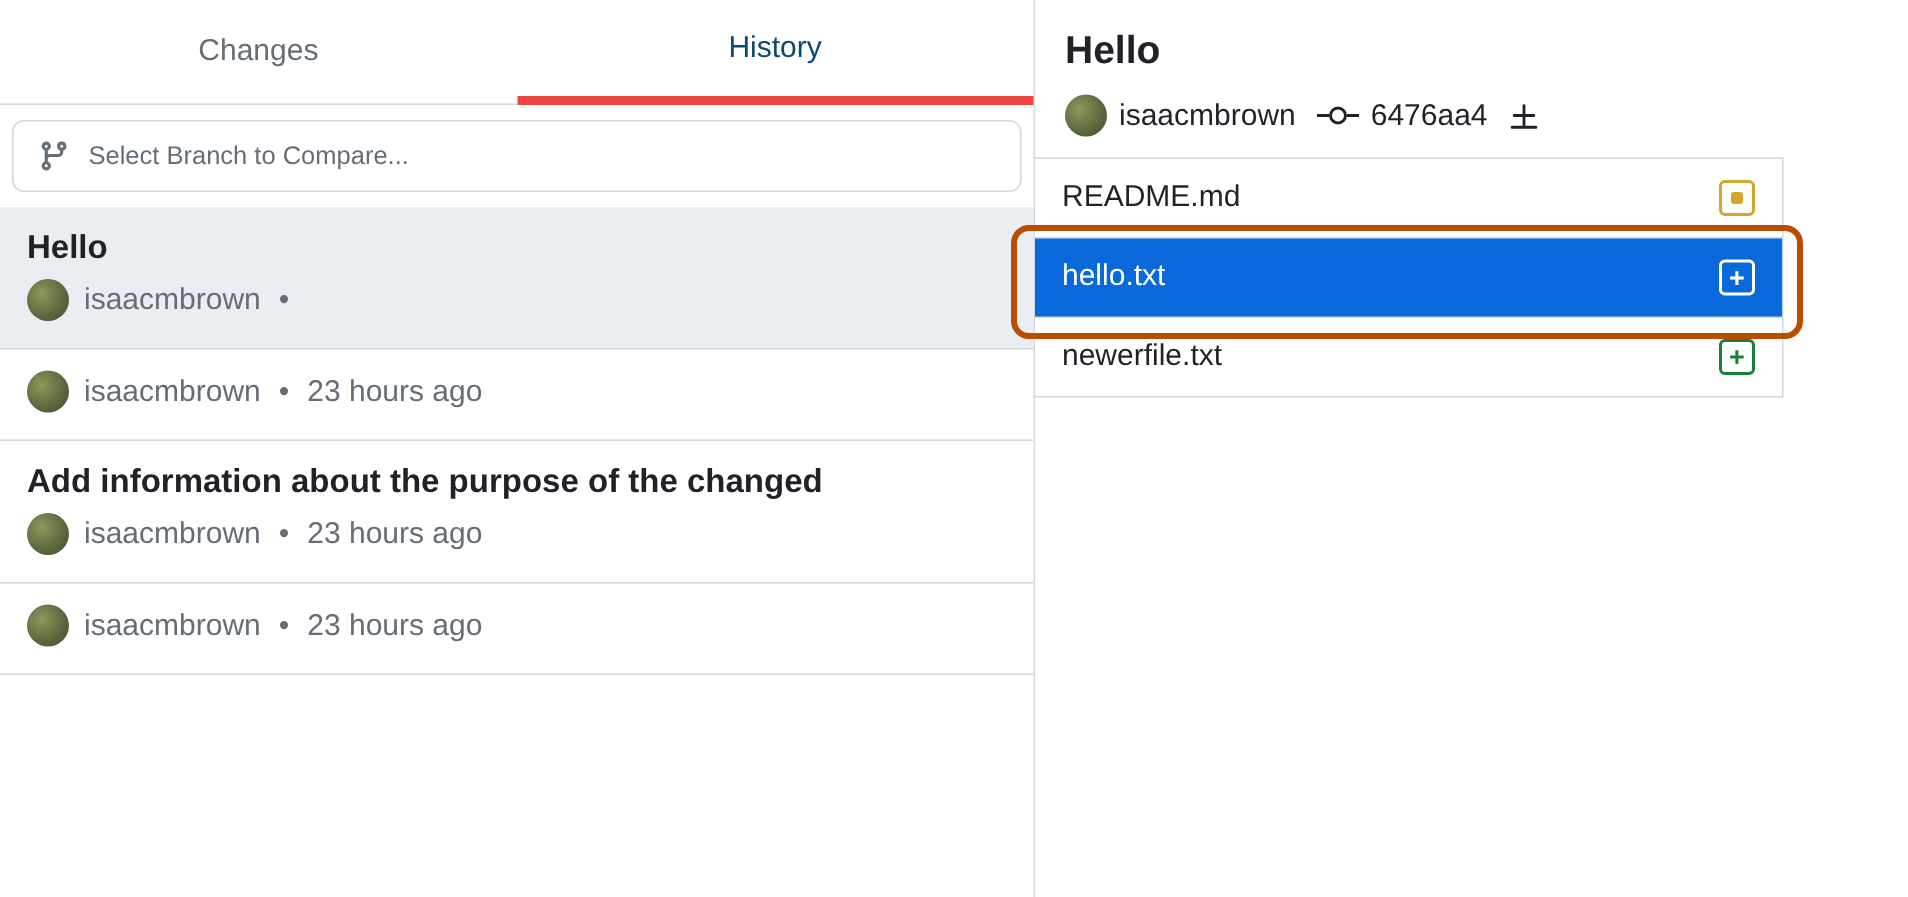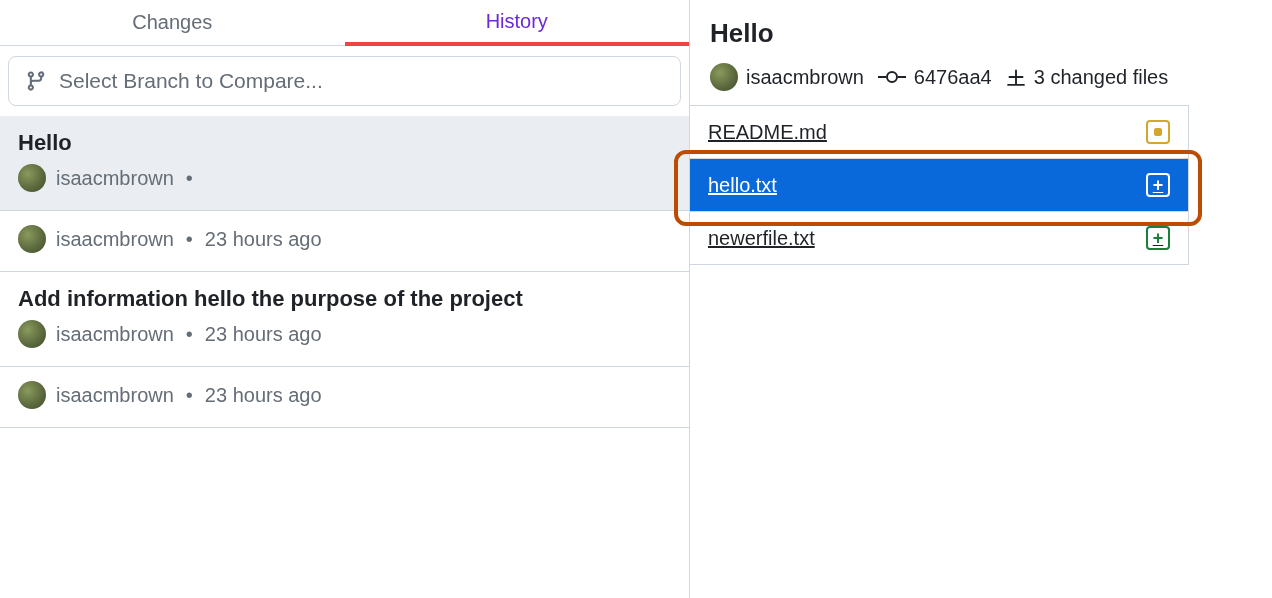--- a/index.html
+++ b/index.html
@@ -17,47 +17,47 @@
       height: 100%;
     }
     .left-pane {
       width: 690px;
       border-right: 1px solid #d0d7de;
       display: flex;
       flex-direction: column;
     }
     .tabs {
       display: flex;
-      height: 46px;
+      height: 70px;
       text-align: right;
     }
     .tab {
       flex: 1;
       display: flex;
       align-items: center;
       justify-content: center;
       font-size: 20px;
       color: #656d76;
       cursor: pointer;
       border-bottom: 1px solid #d0d7de;
     }
     .tab.active {
-      color: #6d28d9;
-      border-bottom: 4px solid #ef4444;
+      color: #0c4a6e;
+      border-bottom: 6px solid #ef4444;
     }
     .branch-selector {
       margin: 10px 8px;
       border: 1px solid #d0d7de;
       border-radius: 8px;
       padding: 12px 16px;
       display: flex;
       align-items: center;
       gap: 12px;
       color: #656d76;
-      font-size: 21px;
+      font-size: 17px;
       cursor: pointer;
       background: #ffffff;
     }
     .branch-icon svg { display: block; }
     .commit-list {
       flex: 1;
       overflow-y: auto;
     }
     .commit {
       padding: 14px 18px 18px 18px;
@@ -116,28 +116,27 @@
     .file-list {
       border-top: 1px solid #d0d7de;
       width: 499px;
       border-right: 1px solid #d0d7de;
     }
     .file-list-inner {
       position: relative;
     }
     .file-row {
       display: flex;
-      align-items: flex-end;
+      align-items: flex-start;
       justify-content: space-between;
       padding: 14px 18px;
       font-size: 20px;
       cursor: pointer;
       border-bottom: 1px solid #d0d7de;
       background: #ffffff;
-      text-decoration: underline;
     }
     .file-row.selected {
       background: #0969da;
       color: #ffffff;
       gap: 38px;
     }
     .file-row .filename { }
     .diff-badge {
       width: 24px;
       height: 24px;
@@ -211,21 +210,21 @@
       <div class="commit">
         <div class="commit-meta">
           <div class="avatar"></div>
           <span>isaacmbrown</span>
           <span class="sep">•</span>
           <span>23 hours ago</span>
         </div>
       </div>
 
       <div class="commit">
-        <div class="commit-title">Add information hello the purpose of the project</div>
+        <div class="commit-title">Add information about the purpose of the changed</div>
         <div class="commit-meta">
           <div class="avatar"></div>
           <span>isaacmbrown</span>
           <span class="sep">•</span>
           <span>23 hours ago</span>
         </div>
       </div>
 
       <div class="commit">
         <div class="commit-meta">
@@ -258,21 +257,20 @@
           </span>
           <span>6476aa4</span>
         </div>
         <div class="group">
           <span>
             <svg class="icon-svg" width="20" height="20" viewBox="0 0 16 16" fill="#1f2328">
               <path d="M8 2a.75.75 0 0 1 .75.75v4.5h4.5a.75.75 0 0 1 0 1.5h-4.5v4.5a.75.75 0 0 1-1.5 0v-4.5h-4.5a.75.75 0 0 1 0-1.5h4.5v-4.5A.75.75 0 0 1 8 2Z"></path>
               <rect x="1" y="13.5" width="14" height="1.5" rx="0.5"></rect>
             </svg>
           </span>
-          <span>3 changed files</span>
         </div>
       </div>
     </div>
 
     <div class="file-list">
       <div class="file-list-inner">
 
         <div class="file-row">
           <span class="filename">README.md</span>
           <span class="diff-badge modified">

